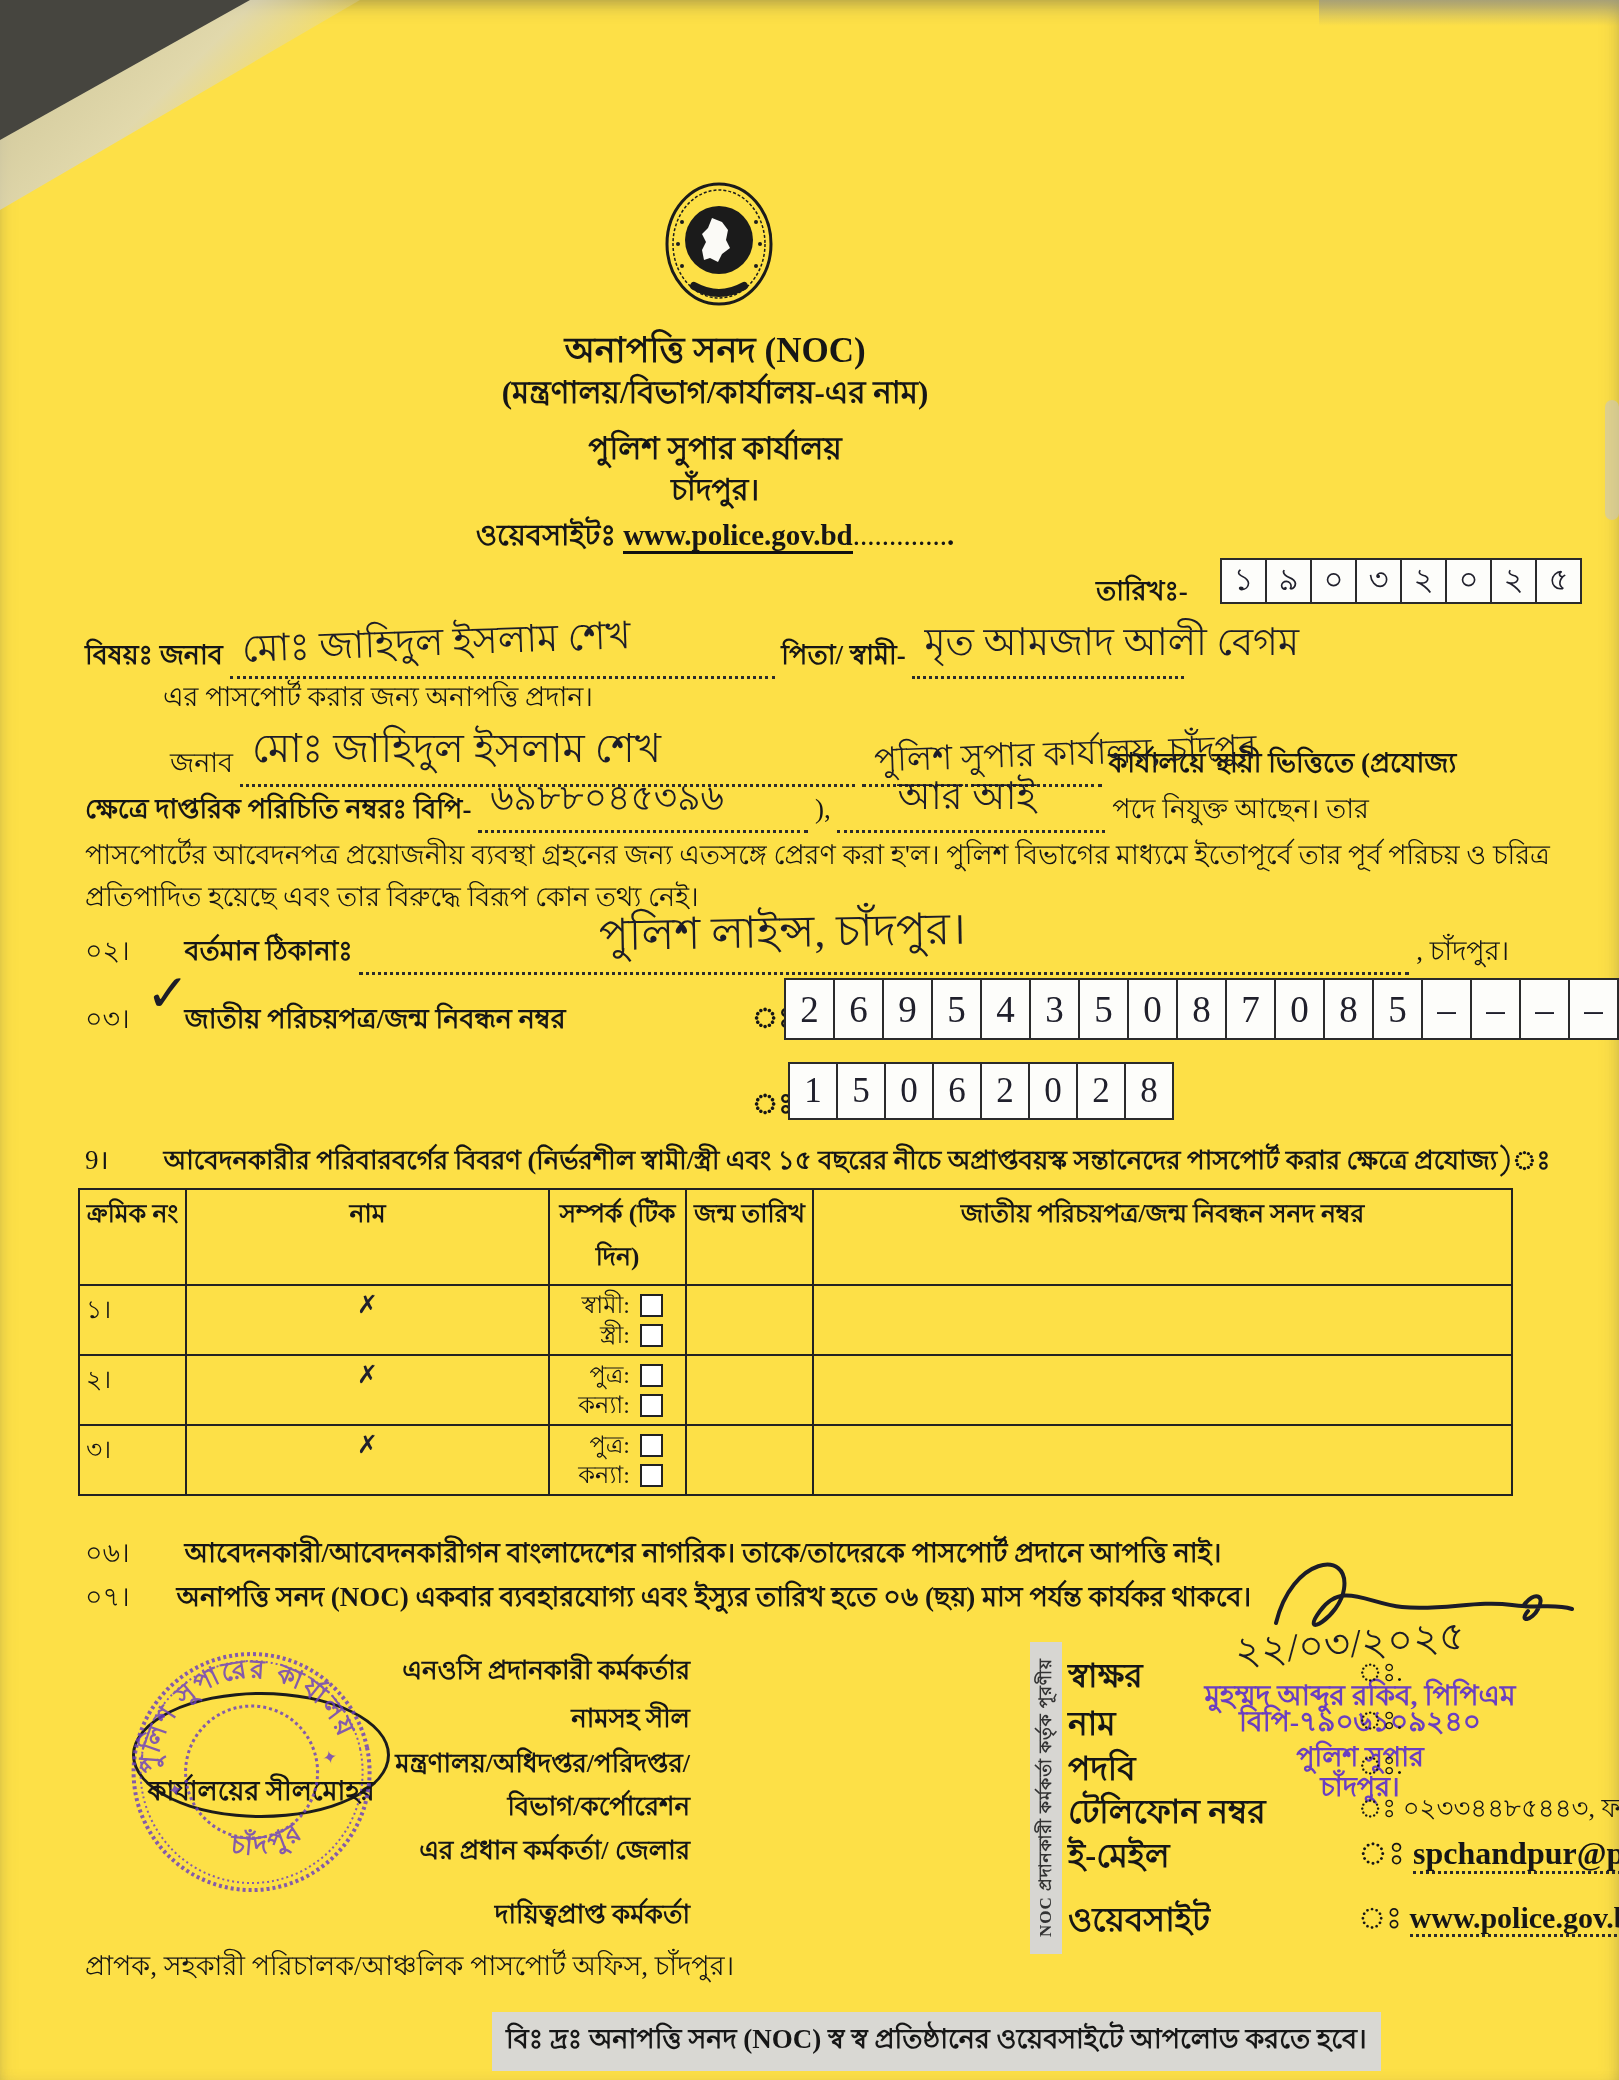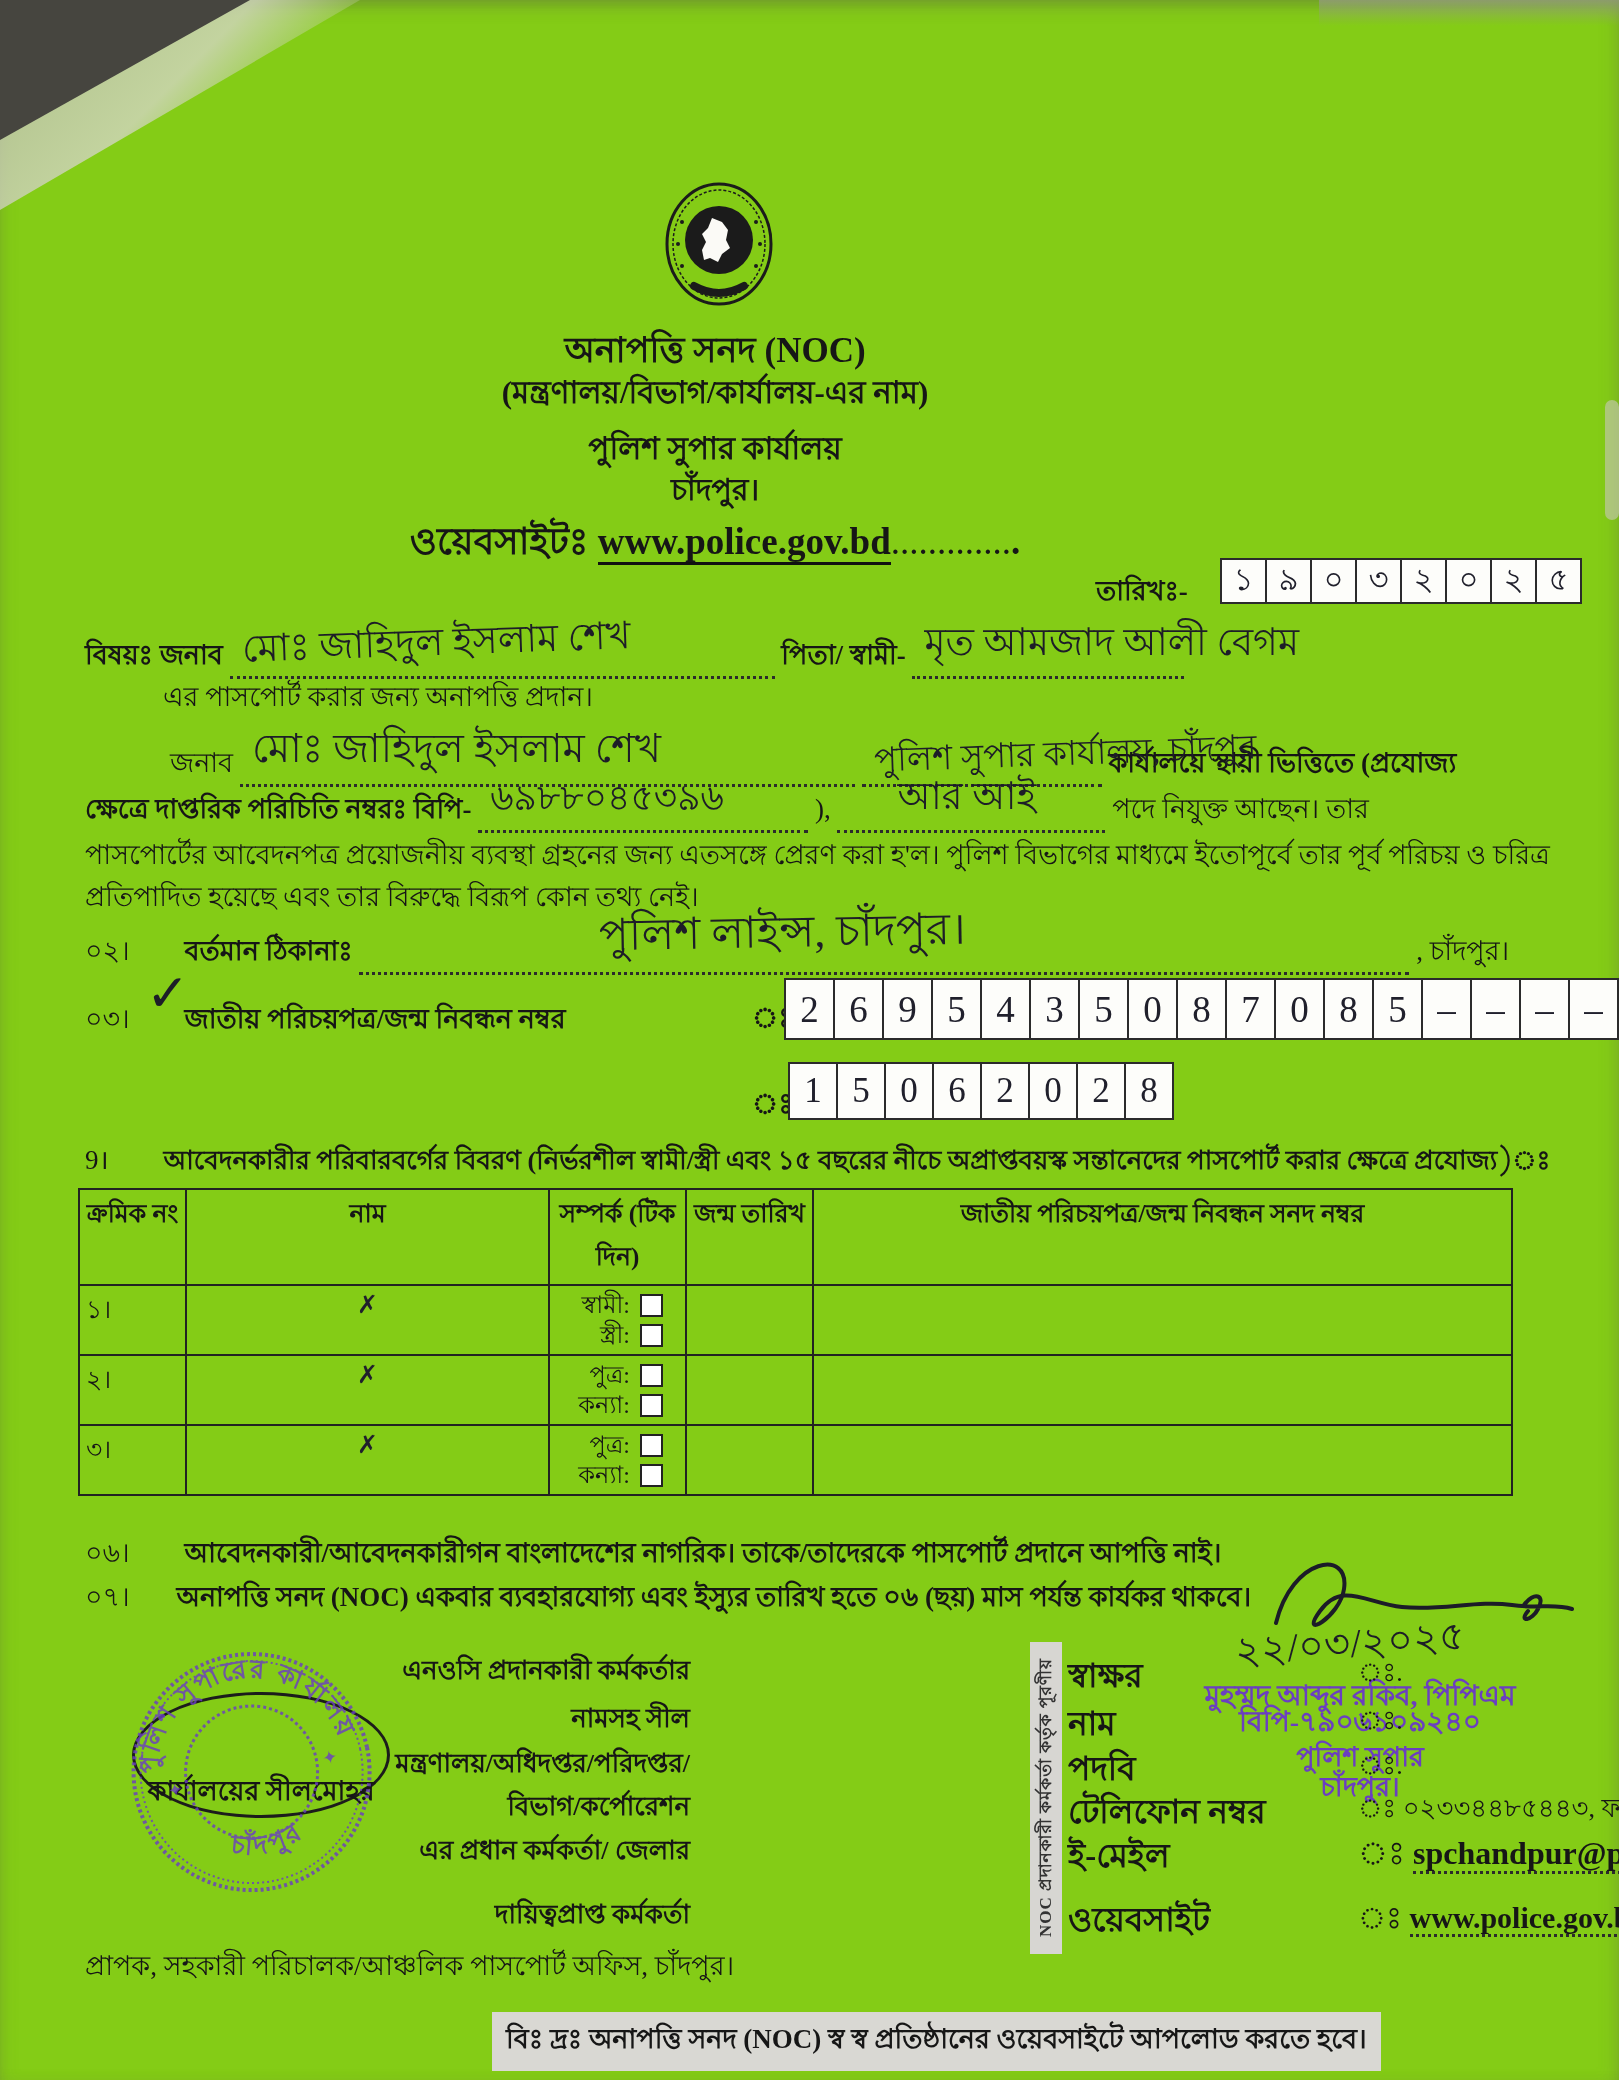--- a/index.html
+++ b/index.html
@@ -1,17 +1,17 @@
 <!DOCTYPE html>
 <html><head>
 <meta charset="utf-8">
 <style>
   html,body{margin:0;padding:0;}
   body{width:1619px;height:2080px;font-family:"Liberation Serif","DejaVu Serif",serif;color:#161616;}
-  .page{position:relative;width:1619px;height:2080px;background:#84cc16;overflow:hidden;
+  .page{position:relative;width:1619px;height:2080px;background:#fde047;overflow:hidden;
         box-shadow:inset 0 14px 18px -10px rgba(90,90,80,.45), inset -10px 0 22px -14px rgba(90,90,80,.4), inset 10px 0 22px -16px rgba(90,90,80,.35);}
   
   .corner-fold-light{position:absolute;left:0;top:0;width:360px;height:210px;
       background:linear-gradient(135deg,#b9b7ae 0%,#d8d6cd 45%,rgba(251,250,246,0) 72%);
       clip-path:polygon(0 0,360px 0,0 210px);opacity:.75;}
   .corner-dark{position:absolute;left:0;top:0;width:250px;height:140px;background:#46453f;
       clip-path:polygon(0 0,250px 0,0 140px);}
   .top-right-notch{position:absolute;right:0;top:0;width:300px;height:26px;
       background:linear-gradient(180deg,#9a998f,rgba(251,250,246,0));opacity:.65;}
   .right-smudge{position:absolute;right:0;top:400px;width:14px;height:120px;background:#c9c7bd;opacity:.6;border-radius:8px;}
@@ -77,21 +77,21 @@
           <circle cx="92" cy="84" r="2"></circle>
       </g>
       <path d="M30 104 q25 14 50 0" fill="none" stroke="#1b1b1b" stroke-width="8" stroke-linecap="round"></path>
     </svg>
   </div>
 
   <div class="abs center bold" style="left:0;top:323px;width:1430px;font-size:35px;">অনাপত্তি সনদ (NOC)</div>
   <div class="abs center bold" style="left:0;top:368px;width:1430px;font-size:31px;">(মন্ত্রণালয়/বিভাগ/কার্যালয়-এর নাম)</div>
   <div class="abs center bold" style="left:0;top:424px;width:1430px;font-size:31px;">পুলিশ সুপার কার্যালয়</div>
   <div class="abs center bold" style="left:0;top:466px;width:1430px;font-size:30px;">চাঁদপুর।</div>
-  <div class="abs center" style="left:0;top:512px;width:1430px;font-size:37px;">
+  <div class="abs center" style="left:0;top:512px;width:1430px;font-size:29px;">
     <span class="bold">ওয়েবসাইটঃ</span>
     <span class="bold uline">www.police.gov.bd</span><span>.............</span><span class="bold">.</span>
   </div>
 
   <div class="abs print bold" style="left:1096px;top:570px;">তারিখঃ-</div>
   <div class="abs boxrow dt" style="left:1222px;top:558px;">
       <span class="boxcell">১</span>
       <span class="boxcell">৯</span>
       <span class="boxcell">০</span>
       <span class="boxcell">৩</span>

